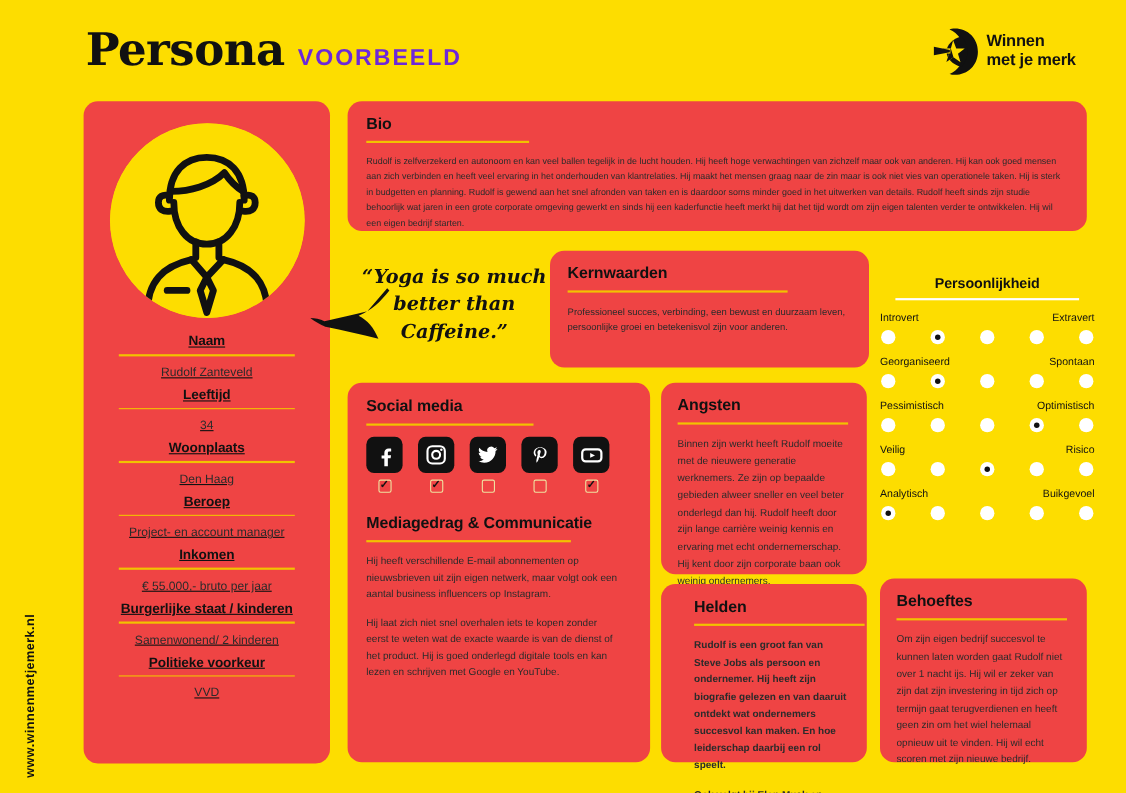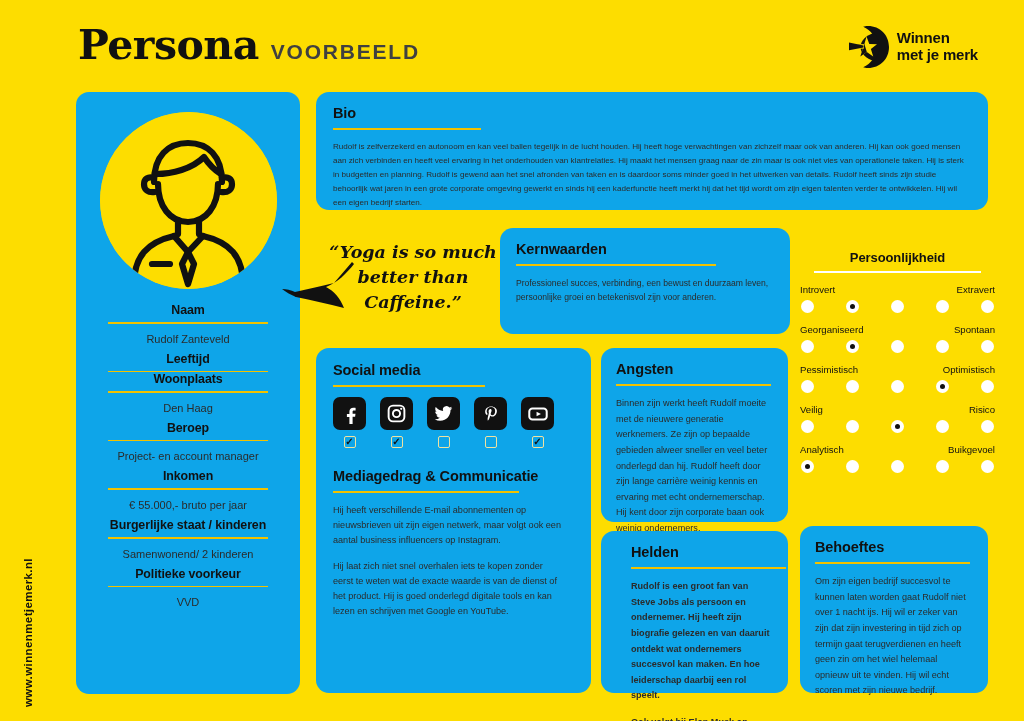--- a/index.html
+++ b/index.html
@@ -14,46 +14,46 @@
 
   
   .header { position:absolute; left:0; top:0; width:1024px; height:92px; }
   .title-wrap { position:absolute; left:78px; top:25px; display:flex; align-items:baseline; gap:12px; }
   .title-main {
     font-family:"DejaVu Serif", serif;
     font-weight:700; font-size:41px; letter-spacing:-0.5px; color:#111;
     line-height:1;
   }
   .title-sub {
-    font-weight:700; font-size:21px; letter-spacing:1.8px; color:#404040;
+    font-weight:700; font-size:21px; letter-spacing:1.8px; color:#6d28d9;
     line-height:1;
   }
 
   .logo { position:absolute; right:46px; top:24px; display:flex; align-items:center; gap:7px; }
   .logo-mark { width:44px; height:46px; }
   .logo-text { font-weight:700; font-size:15px; line-height:1.12; color:#111; letter-spacing:-0.2px; }
 
   
   .vurl {
     position:absolute; left:34px; bottom:14px;
     transform-origin:left bottom; transform:rotate(-90deg);
     font-weight:700; font-size:11.5px; letter-spacing:0.4px;
     color:#111; white-space:nowrap;
   }
 
   
-  .card { position:absolute; background:#0ea5e9; border-radius:13px; }
+  .card { position:absolute; background:#ef4444; border-radius:13px; }
   .card-h {
     font-weight:700; font-size:14.5px; color:#111; letter-spacing:-0.1px;
   }
   .hrule { height:2px; background:#F2C200; margin-top:7px; margin-bottom:10px; }
   .body-txt { font-size:9.6px; line-height:1.62; color:#2b2b2b; }
 
   
-  #profile-card { left:76px; top:92px; width:224px; height:602px; padding:14px 0 0 0; }
+  #profile-card { left:76px; top:92px; width:224px; height:602px; padding:14px 0 0 0;text-decoration:underline; }
   .avatar-wrap { display:flex; justify-content:center; margin-top:6px; }
   .avatar { width:177px; height:177px; border-radius:50%; background:#FDDD00; display:block; }
   .fields { margin-top:14px; padding:0 20px; }
   .f-label { font-weight:700; font-size:12.4px; text-align:center; letter-spacing:-0.1px; }
   .f-rule { height:1.6px; background:#F2C200; margin:5px 12px 0 12px; }
   .f-value { font-size:11px; text-align:center; color:#2b2b2b; padding:9px 0 7px 0; }
 
   
   #bio-card { left:316px; top:92px; width:672px; height:118px; padding:13px 17px 0 17px; }
   #bio-card .hrule { width:148px; }
@@ -162,20 +162,21 @@
 
   <div class="fields">
     <div>
       <div class="f-label">Naam</div>
       <div class="f-rule"></div>
       <div class="f-value">Rudolf Zanteveld</div>
     </div>
     <div>
       <div class="f-label">Leeftijd</div>
       <div class="f-rule"></div>
+      <div class="f-value">34</div>
     </div>
     <div>
       <div class="f-label">Woonplaats</div>
       <div class="f-rule"></div>
       <div class="f-value">Den Haag</div>
     </div>
     <div>
       <div class="f-label">Beroep</div>
       <div class="f-rule"></div>
       <div class="f-value">Project- en account manager</div>

